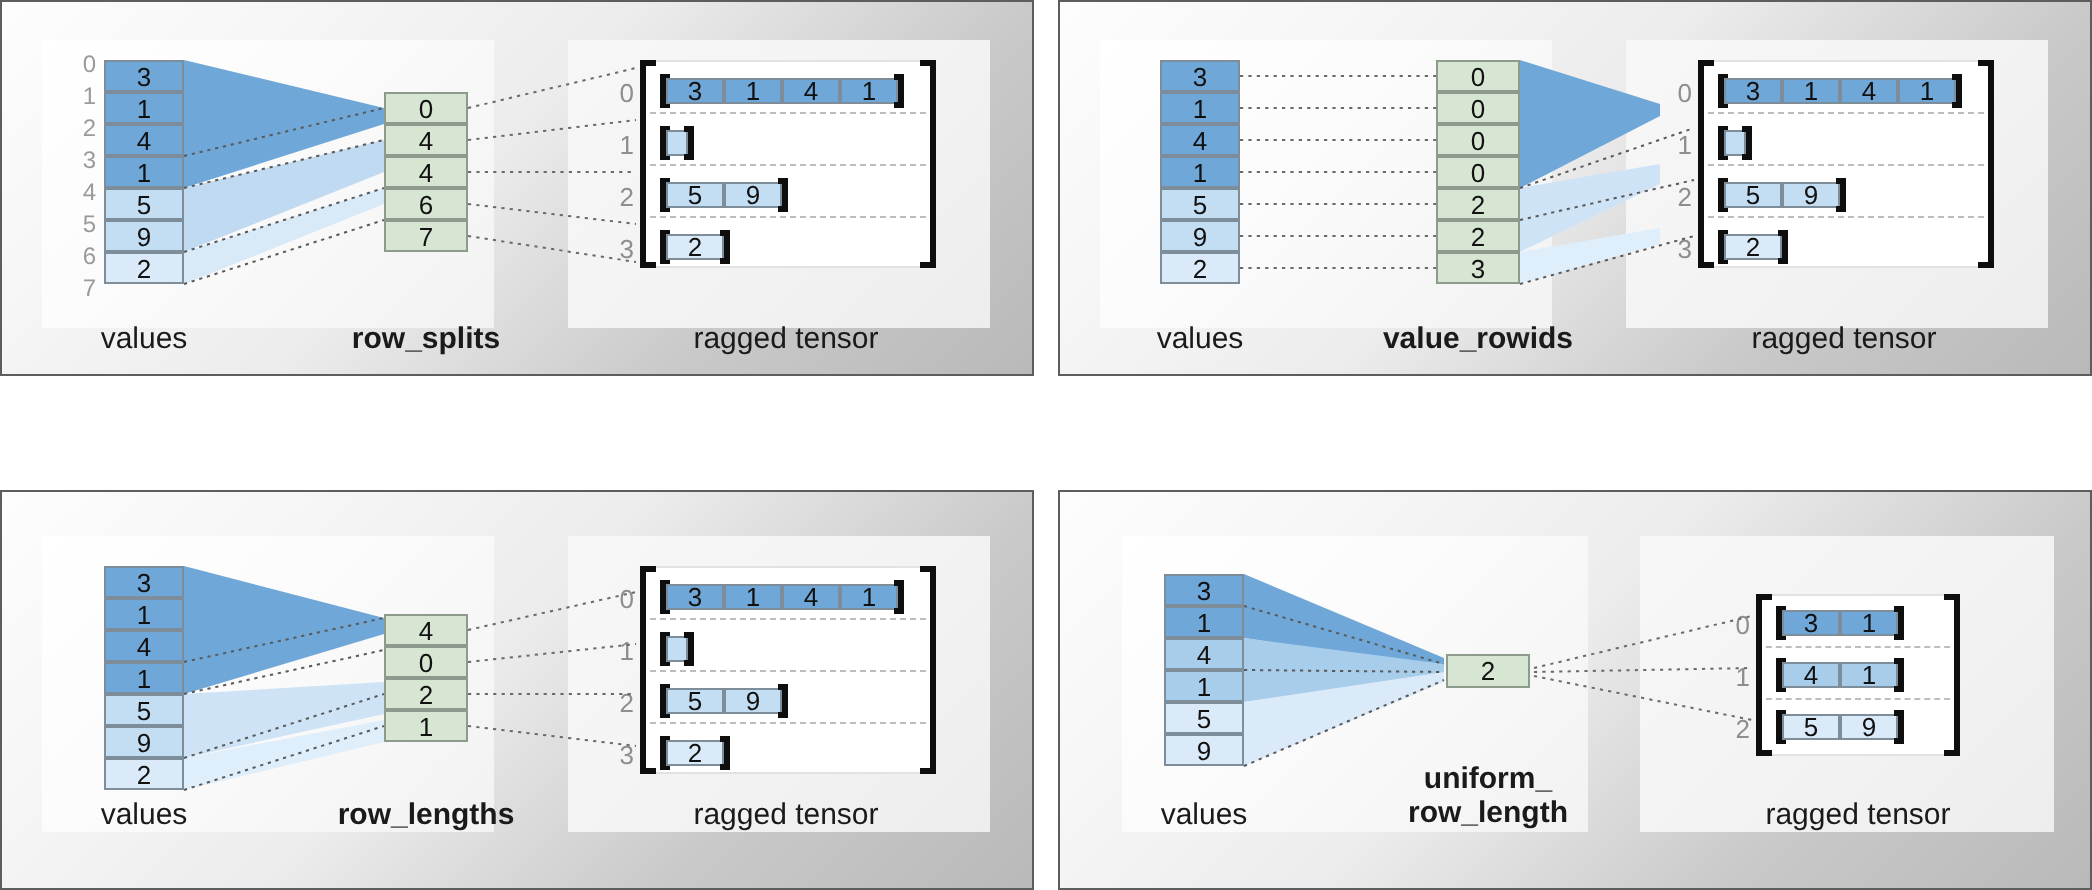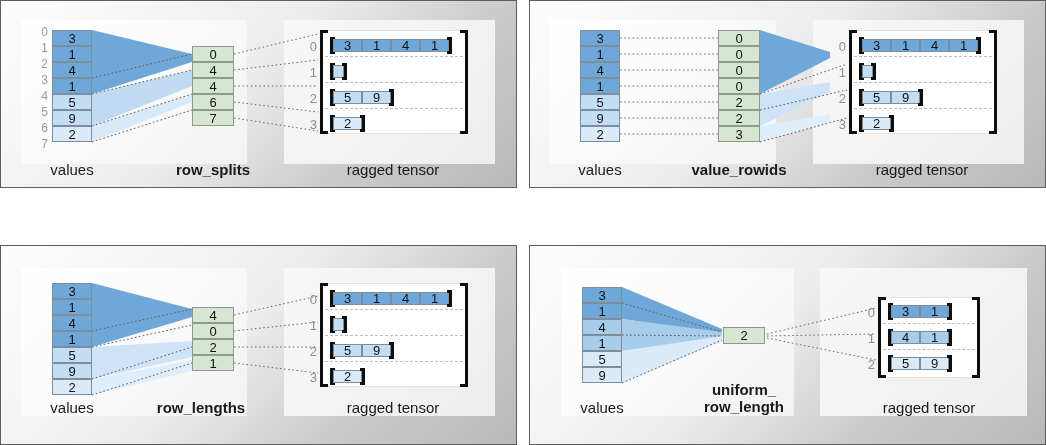--- a/index.html
+++ b/index.html
@@ -270,21 +270,21 @@
 <div class="ibrk l" style="left:330px;top:342px;width:5px;height:17px;"></div>
 <div class="cell b4" style="left:333px;top:344px;width:29px;height:13px;">5</div>
 <div class="cell b4" style="left:362px;top:344px;width:29px;height:13px;">9</div>
 <div class="ibrk r" style="left:389px;top:342px;width:5px;height:17px;"></div>
 
 <div class="ibrk l" style="left:330px;top:368px;width:5px;height:17px;"></div>
 <div class="cell b5" style="left:333px;top:370px;width:29px;height:13px;">2</div>
 <div class="ibrk r" style="left:360px;top:368px;width:5px;height:17px;"></div>
 
 <div class="caption" style="left:32px;top:400px;width:80px;">values</div>
-<div class="caption bold" style="left:136px;top:400px;width:130px;">row_lengths</div>
+<div class="caption bold" style="left:148px;top:400px;width:130px;">row_lengths</div>
 <div class="caption" style="left:328px;top:400px;width:130px;">ragged tensor</div>
 
 <div class="panel br">
   <div class="card" style="left:31px;top:22px;width:233px;height:148px;"></div>
   <div class="card gray" style="left:290px;top:22px;width:207px;height:148px;"></div>
 </div>
 
 <div class="colframe" style="left:582px;top:287px;width:40px;height:96px;"></div>
 <div class="cell b1" style="left:582px;top:287px;width:40px;height:16px;">3</div>
 <div class="cell b1" style="left:582px;top:303px;width:40px;height:16px;">1</div>

